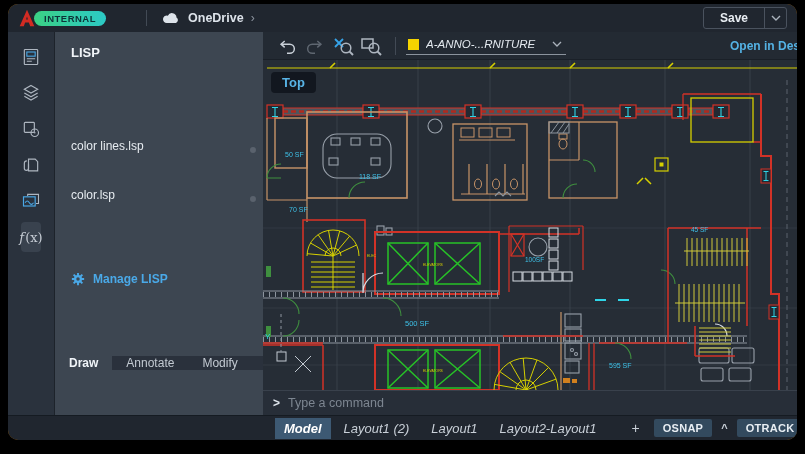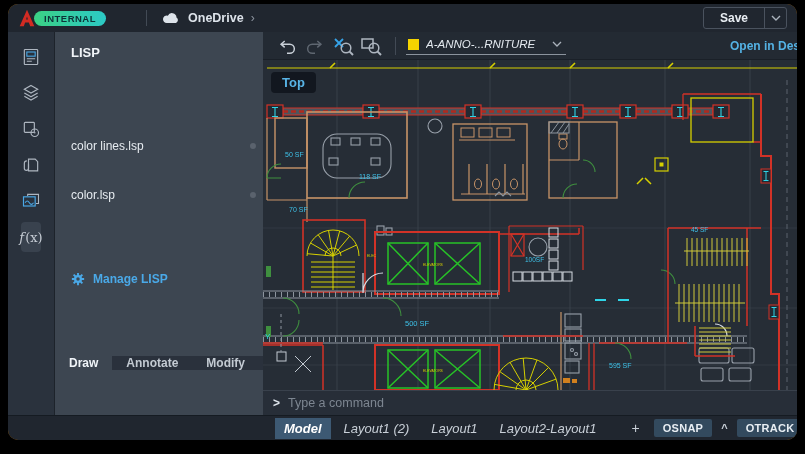--- a/index.html
+++ b/index.html
@@ -26,29 +26,29 @@
   .main { position:absolute; top:28px; left:0; right:0; bottom:25px; display:flex; }
   .iconstrip { width:47px; background:#2a323d; display:flex; flex-direction:column; align-items:center; padding-top:10px; gap:6px; border-right:1px solid #1d232b; }
   .side-icon { width:20px; height:30px; display:flex; align-items:center; justify-content:center; border-radius:4px; cursor:pointer; }
   .side-icon.active { background:#39424e; }
   .fx { font-size:13px; color:#c6ccd4; font-family:"DejaVu Serif", serif; }
   .fx i { font-style:italic; margin-right:1px; }
 
   .panel { width:208px; background:#3d4651; display:flex; flex-direction:column;gap:35px; }
   .lisp-title { color:#f0f4f8; font-size:13px; font-weight:700; padding:13px 16px 9px; }
   .p-div { height:1px; background:#4b535f; }
-  .lisp-item { height:28px; display:flex; align-items:center; padding:0 7px 0 16px; cursor:pointer; }
+  .lisp-item { height:28px; display:flex; align-items:flex-end; padding:0 7px 0 16px; cursor:pointer; }
   .lisp-item .lbl { color:#e6ebf0; font-size:12px; flex:1; }
   .dot { width:6px; height:6px; border-radius:50%; background:#5a626d; }
   .manage { height:30px; display:flex; align-items:center; gap:8px; padding:0 16px; cursor:pointer; }
   .manage .lbl { color:#4aa9e8; font-size:12px; font-weight:700; }
   .panel .grow { flex:1; }
 
   .palette-tabs { display:flex; background:#2a313c; height:26px; align-items:stretch; }
-  .ptab { padding:0 14px; display:flex; align-items:center; font-size:12px; font-weight:700; color:#c3cad2; cursor:pointer; }
+  .ptab { padding:0 14px; display:flex; align-items:center; font-size:12px; font-weight:400; color:#c3cad2; cursor:pointer; }
   .ptab.active { background:#3d4651; color:#f0f4f8; font-weight:700; }
   .palette-body { background:#3d4651; flex:none; height:87px; padding:9px 10px 0; display:grid; grid-template-columns:repeat(7,26px); gap:6px 1px; }
   .tool { width:26px; height:26px; display:flex; align-items:center; justify-content:center; cursor:pointer; border-radius:3px; }
   .tool svg { stroke:#a7afb9; fill:none; stroke-width:1.4; }
   .tool .bdot { fill:#36a3e8; stroke:none; }
   .tool .blue { stroke:#4aa9e8; }
 
   
   .canvas-col { flex:1; display:flex; flex-direction:column; background:#262d36; min-width:0; }
   .ctoolbar { height:28px; background:#232a33; display:flex; align-items:center; padding:0 0 0 10px; border-bottom:1px solid #1a2028; }

